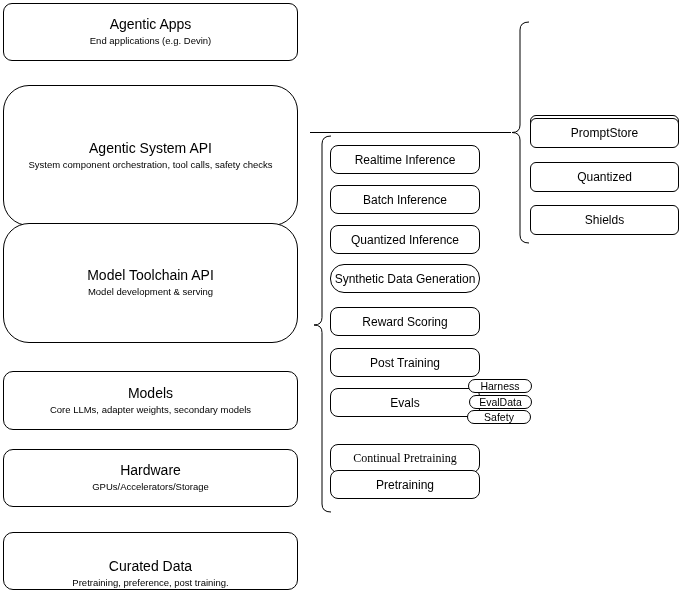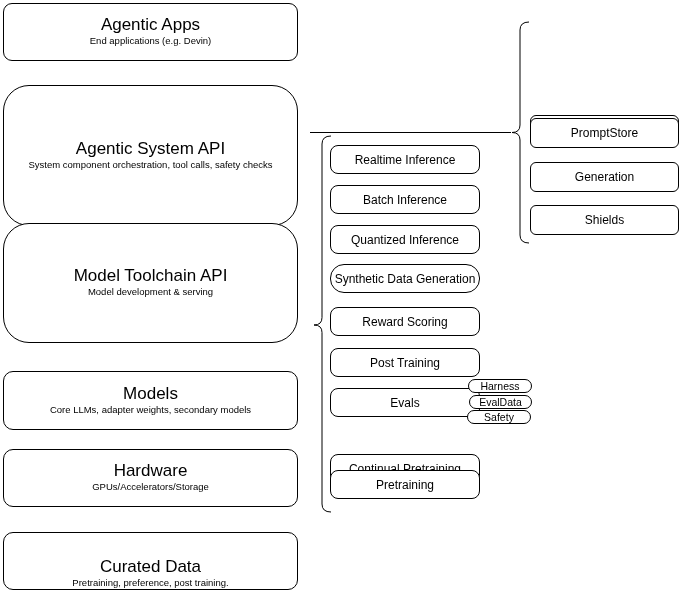--- a/index.html
+++ b/index.html
@@ -16,25 +16,25 @@
   .stack-box{left:3px;width:295px;}
   .r-small{border-radius:9px;}
   .r-med{border-radius:10px;}
   .r-large{border-radius:26px;}
   #lb0{top:3px;height:58px;}
   #lb1{top:85px;height:141px;}
   #lb2{top:223px;height:120px;}
   #lb3{top:371px;height:59px;}
   #lb4{top:449px;height:58px;}
   #lb5{top:532px;height:58px;justify-content:flex-end;}
-  .box-title{font-size:17px;line-height:15px;}
+  .box-title{font-size:14px;line-height:15px;}
   .box-subtitle{font-size:9.5px;line-height:12px;margin-top:3px;}
   .tool-box{left:330px;width:150px;height:29px;border-radius:8px;font-size:12px;}
   #mb0{top:145px;} #mb1{top:185px;} #mb2{top:225px;} #mb3{top:264px;border-radius:14px;}
-  #mb4{top:307px;} #mb5{top:348px;} #mb6{top:388px;} #mb7{top:454px;} #mb8{top:470px;}
+  #mb4{top:307px;} #mb5{top:348px;} #mb6{top:388px;} #mb7{top:444px;font-family:Liberation Serif, serif;} #mb8{top:470px;}
   .comp-box{left:530px;width:149px;height:30px;border-radius:6px;font-size:12px;}
   #rb0{top:34px;} #rb1{top:75px;margin-top:40px;} #rb2{top:118px;} #rb3{top:162px;} #rb4{top:205px;}
   .pill{
     position:absolute;box-sizing:border-box;background:#ffffff;border:1px solid #000;
     border-radius:7px;display:flex;align-items:center;justify-content:center;
     font-size:10.5px;line-height:12px;z-index:3;
   }
   #pill0{left:468px;top:379px;width:64px;height:14px;}
   #pill1{left:469px;top:395px;width:63px;height:14px;text-align:right;}
   #pill2{left:467px;top:410px;width:64px;height:14px;}
@@ -113,19 +113,19 @@
     <span>Safety</span>
   </div>
 
   <div class="box comp-box" id="rb1">
     <span>Orchestrator</span>
   </div>
   <div class="box comp-box" id="rb2">
     <span>PromptStore</span>
   </div>
   <div class="box comp-box" id="rb3">
-    <span>Generation</span>
+    <span>Quantized</span>
   </div>
   <div class="box comp-box" id="rb4">
     <span>Shields</span>
   </div>
 
 </div>
 
 </body></html>

